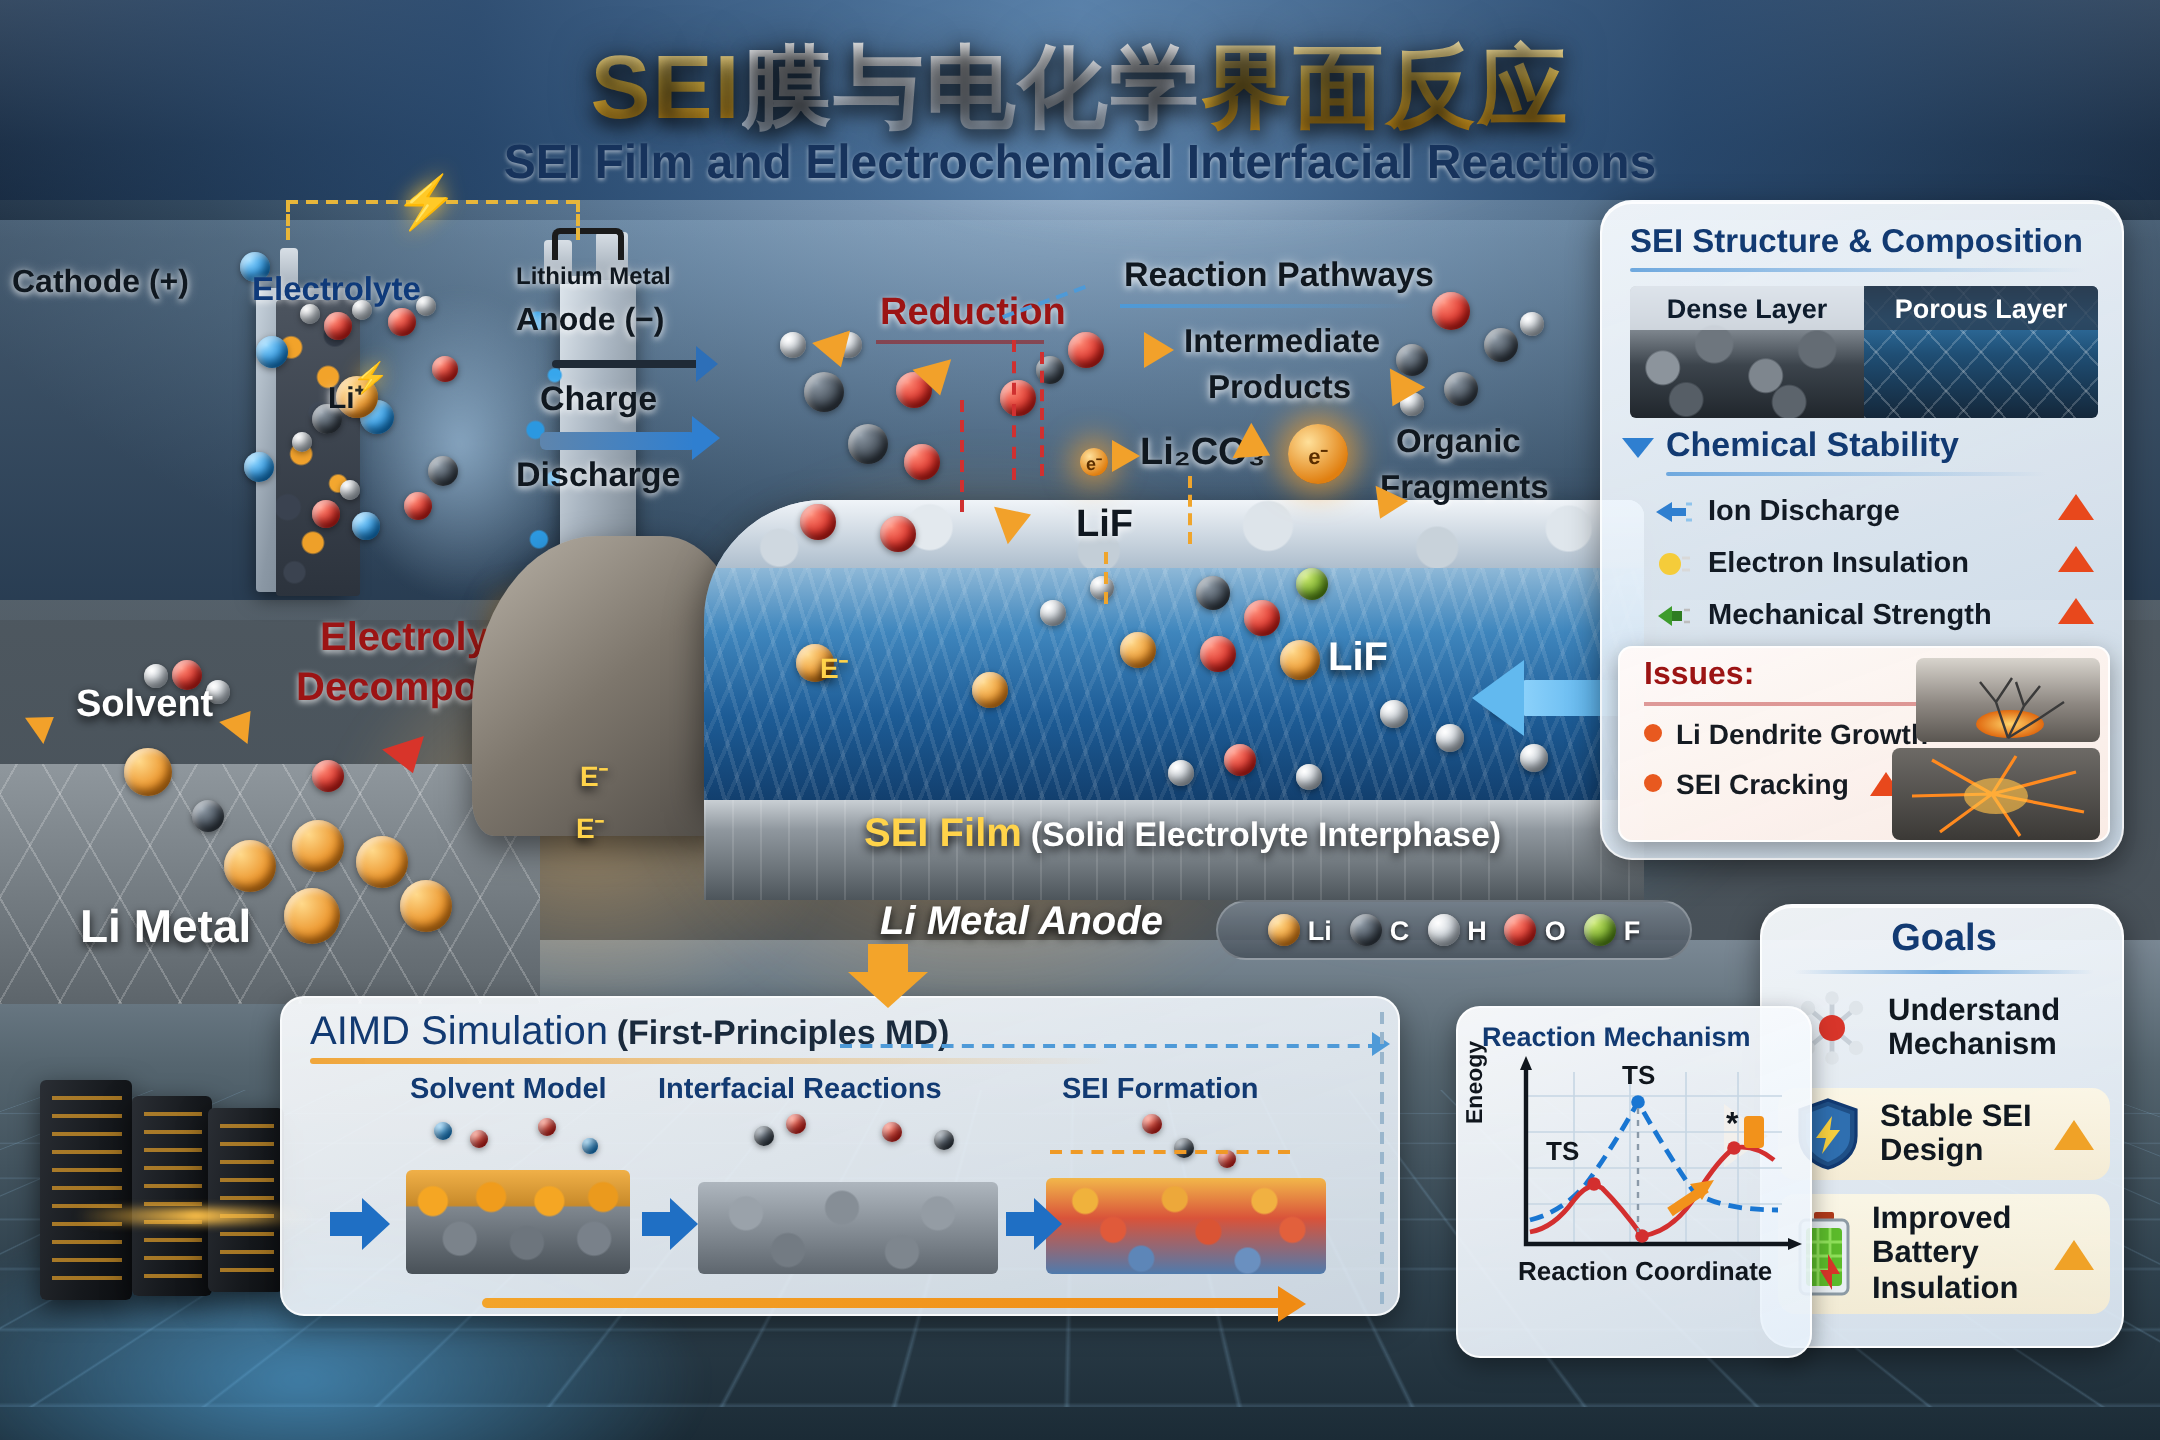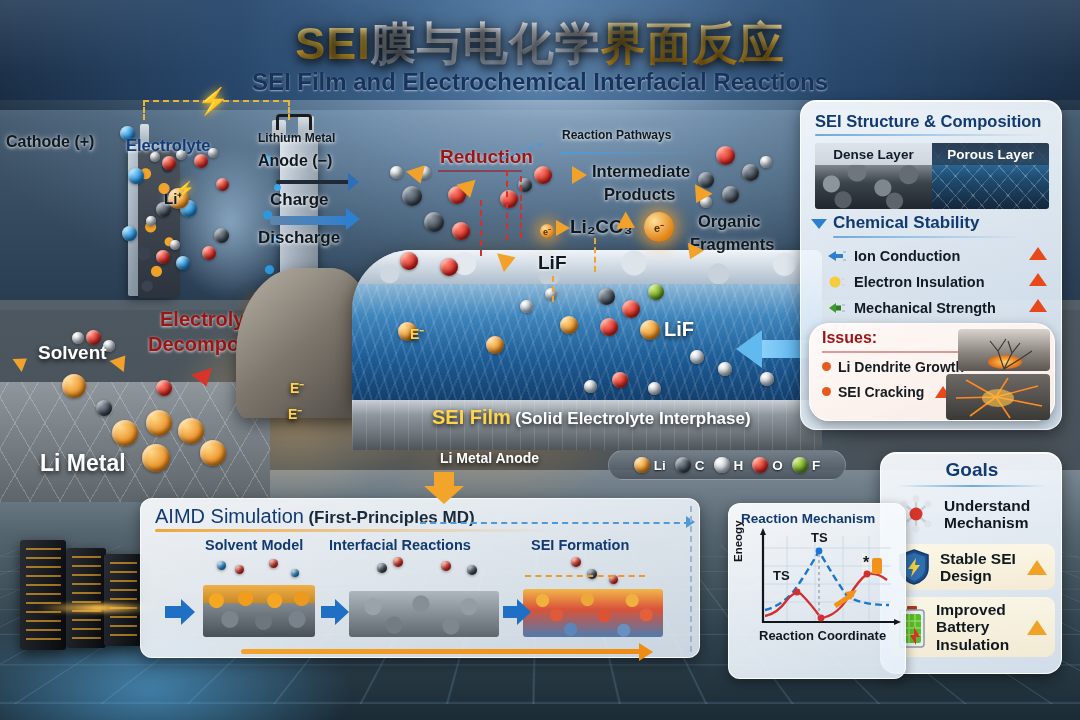--- a/index.html
+++ b/index.html
@@ -153,21 +153,21 @@
       repeating-linear-gradient(-48deg, rgba(255,255,255,.18) 0 1px, transparent 1px 13px),
       linear-gradient(180deg,#2a3a4d 0%,#2f6f9f 26%,#1f4e74 52%,#14273a 100%);}
   .layer-cap{position:absolute;left:0;right:0;top:0;height:22px;
     display:flex;align-items:center;justify-content:center;
     font-size:13.5px;font-weight:bold;}
   .cap-dense{color:#0e1c2c;background:rgba(226,233,240,.80);}
   .cap-por{color:#ffffff;background:rgba(42,62,84,.80);}
   .stab-row{display:flex;align-items:center;gap:7px;height:26px;}
   .stab-label{font-size:14.5px;font-weight:bold;color:#121a24;}
   .up-arrow{width:0;height:0;}
-  .issues-box{position:absolute;border-radius:20px;
+  .issues-box{position:absolute;border-radius:7px;
     background:linear-gradient(160deg,rgba(255,250,248,.96),rgba(252,236,228,.93));
     border:1px solid rgba(255,255,255,.9);
     box-shadow:0 4px 12px rgba(0,0,0,.35);text-align:center;}
   .issue-row{display:flex;align-items:center;gap:7px;height:25px;}
   .issue-dot{width:9px;height:9px;border-radius:50%;background:#e8591f;flex:none;}
   .issue-label{font-size:14px;font-weight:bold;color:#151b22;}
   .thumb{position:absolute;border-radius:4px;overflow:hidden;}
   .thumb-dend{background:linear-gradient(180deg,#d8d4cd,#8d8781 55%,#5a5651);}
   .thumb-crack{background:linear-gradient(180deg,#6d6a66,#3b3936);}
 
@@ -388,41 +388,41 @@
   <div class="at at-h" style="left:744px;top:344px;width:14px;height:14px;"></div>
   <div class="at at-h" style="left:760px;top:372px;width:14px;height:14px;"></div>
   <div class="at at-o" style="left:612px;top:372px;width:16px;height:16px;"></div>
   <div class="at at-h" style="left:584px;top:380px;width:13px;height:13px;"></div>
   <div class="at at-h" style="left:648px;top:382px;width:13px;height:13px;"></div>
   <div class="at at-h" style="left:520px;top:300px;width:13px;height:13px;"></div>
   <div class="at at-h" style="left:545px;top:288px;width:12px;height:12px;"></div>
 
   <div class="lbl lbl-red" style="left:440px;top:146px;font-size:19px;">Reduction</div>
   <div style="position:absolute;left:438px;top:170px;width:84px;height:2px;background:#9c1414;opacity:.55;"></div>
-  <div class="lbl lbl-dark" style="left:562px;top:128px;font-size:12px;">Reaction Pathways</div>
+  <div class="lbl lbl-dark" style="left:562px;top:128px;font-size:17px;">Reaction Pathways</div>
   <div style="position:absolute;left:560px;top:152px;width:148px;height:2px;background:linear-gradient(90deg,#4e9ad8,rgba(78,154,216,0));"></div>
   <div class="lbl lbl-dark" style="left:592px;top:162px;font-size:16.5px;">Intermediate</div>
   <div class="lbl lbl-dark" style="left:604px;top:185px;font-size:16.5px;">Products</div>
   <div class="lbl lbl-dark" style="left:698px;top:212px;font-size:16.5px;">Organic</div>
   <div class="lbl lbl-dark" style="left:690px;top:235px;font-size:16.5px;">Fragments</div>
   <div class="lbl lbl-dark" style="left:570px;top:216px;font-size:19px;">Li₂CO₃</div>
   <div class="lbl lbl-dark" style="left:538px;top:252px;font-size:19px;">LiF</div>
   <div class="lbl lbl-white" style="left:664px;top:318px;font-size:20px;">LiF</div>
   <div class="ecircle" style="left:540px;top:224px;width:14px;height:14px;font-size:9px;">e⁻</div>
   <div class="ecircle" style="left:644px;top:212px;width:30px;height:30px;">e⁻</div>
 
   <div class="lbl lbl-gold" style="left:410px;top:324px;font-size:14px;">E⁻</div>
   <div class="lbl lbl-gold" style="left:290px;top:378px;font-size:14px;">E⁻</div>
   <div class="lbl lbl-gold" style="left:288px;top:404px;font-size:14px;">E⁻</div>
 
   <div style="position:absolute;left:432px;top:406px;">
     <span class="lbl-gold" style="font-size:20px;font-weight:bold;">SEI Film</span>
     <span class="lbl-white" style="font-size:17px;font-weight:bold;">(Solid Electrolyte Interphase)</span>
   </div>
-  <div class="lbl lbl-white" style="left:440px;top:450px;font-size:14px;">Li Metal Anode</div>
+  <div class="lbl lbl-white" style="left:440px;top:450px;font-size:20px;font-style:italic;">Li Metal Anode</div>
 
   <div class="ahead" style="left:410px;top:166px;border-left:16px solid #f2a12a;border-top:10px solid transparent;border-bottom:10px solid transparent;transform:rotate(72deg);"></div>
   <div class="ahead" style="left:460px;top:180px;border-left:16px solid #f2a12a;border-top:10px solid transparent;border-bottom:10px solid transparent;transform:rotate(75deg);"></div>
   <div class="ahead" style="left:572px;top:166px;border-left:15px solid #f2a12a;border-top:9px solid transparent;border-bottom:9px solid transparent;"></div>
   <div class="ahead" style="left:692px;top:186px;border-left:16px solid #f2a12a;border-top:10px solid transparent;border-bottom:10px solid transparent;transform:rotate(118deg);"></div>
   <div class="ahead" style="left:620px;top:214px;border-left:16px solid #f2a12a;border-top:10px solid transparent;border-bottom:10px solid transparent;transform:rotate(28deg);"></div>
   <div class="ahead" style="left:556px;top:220px;border-left:14px solid #f2a12a;border-top:8px solid transparent;border-bottom:8px solid transparent;"></div>
   <div class="ahead" style="left:500px;top:250px;border-left:16px solid #f2a12a;border-top:10px solid transparent;border-bottom:10px solid transparent;transform:rotate(-20deg);"></div>
   <div class="ahead" style="left:686px;top:244px;border-left:14px solid #f2a12a;border-top:9px solid transparent;border-bottom:9px solid transparent;transform:rotate(115deg);"></div>
   <div class="dashline-red" style="left:506px;top:170px;height:70px;"></div>
@@ -474,21 +474,21 @@
     <div style="position:absolute;left:10px;top:118px;width:0;height:0;border-left:8px solid transparent;border-right:8px solid transparent;border-top:10px solid #2f7fd0;"></div>
     <div class="panel-title" style="position:absolute;left:32px;top:112px;font-size:17px;">Chemical Stability</div>
     <div class="ul-blue" style="position:absolute;left:32px;top:135px;width:190px;"></div>
 
     <div style="position:absolute;left:26px;top:142px;width:226px;">
       <div class="stab-row">
         <svg width="20" height="14" viewBox="0 0 20 14">
           <polygon points="1,7 9,2 9,5 16,5 16,9 9,9 9,12" fill="#2f7fd0"></polygon>
           <path d="M16 3 L19 3 M16 11 L19 11" stroke="#8fc4ec" stroke-width="1.4"></path>
         </svg>
-        <span class="stab-label">Ion Conduction</span>
+        <span class="stab-label">Ion Discharge</span>
         <span class="up-arrow" style="margin-left:auto;margin-right:6px;width:0;height:0;border-left:9px solid transparent;border-right:9px solid transparent;border-bottom:13px solid #e8481c;position:relative;top:-3px;"></span>
       </div>
       <div class="stab-row">
         <svg width="20" height="14" viewBox="0 0 20 14">
           <circle cx="8" cy="7" r="5.5" fill="#f5cc3a"></circle>
           <path d="M14 4 L18 4 M14 10 L18 10" stroke="#d9d9d9" stroke-width="1.4"></path>
         </svg>
         <span class="stab-label">Electron Insulation</span>
         <span class="up-arrow" style="margin-left:auto;margin-right:6px;width:0;height:0;border-left:9px solid transparent;border-right:9px solid transparent;border-bottom:13px solid #e8481c;position:relative;top:-3px;"></span>
       </div>

